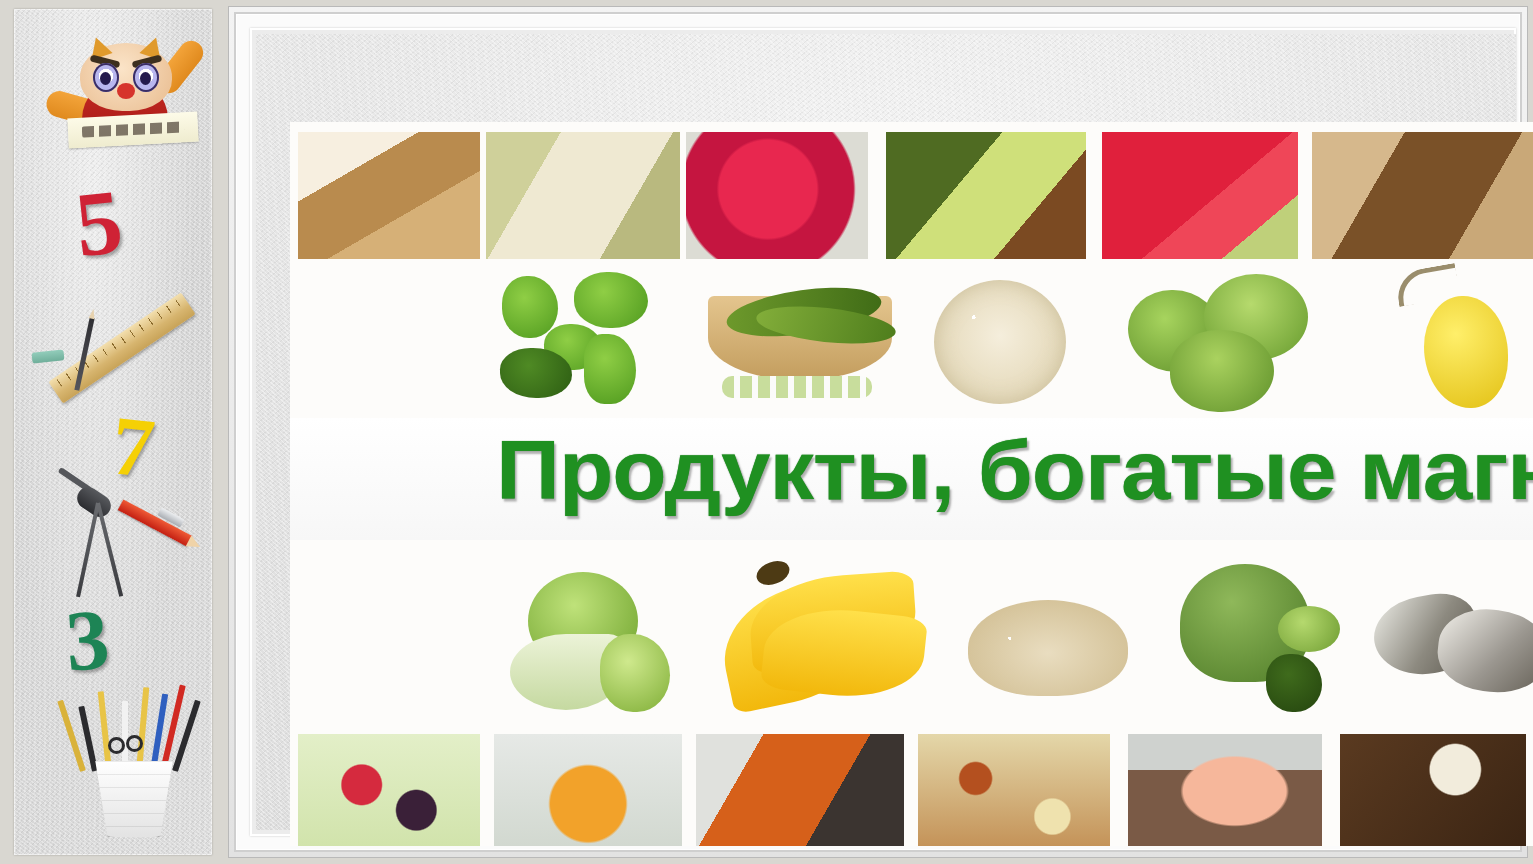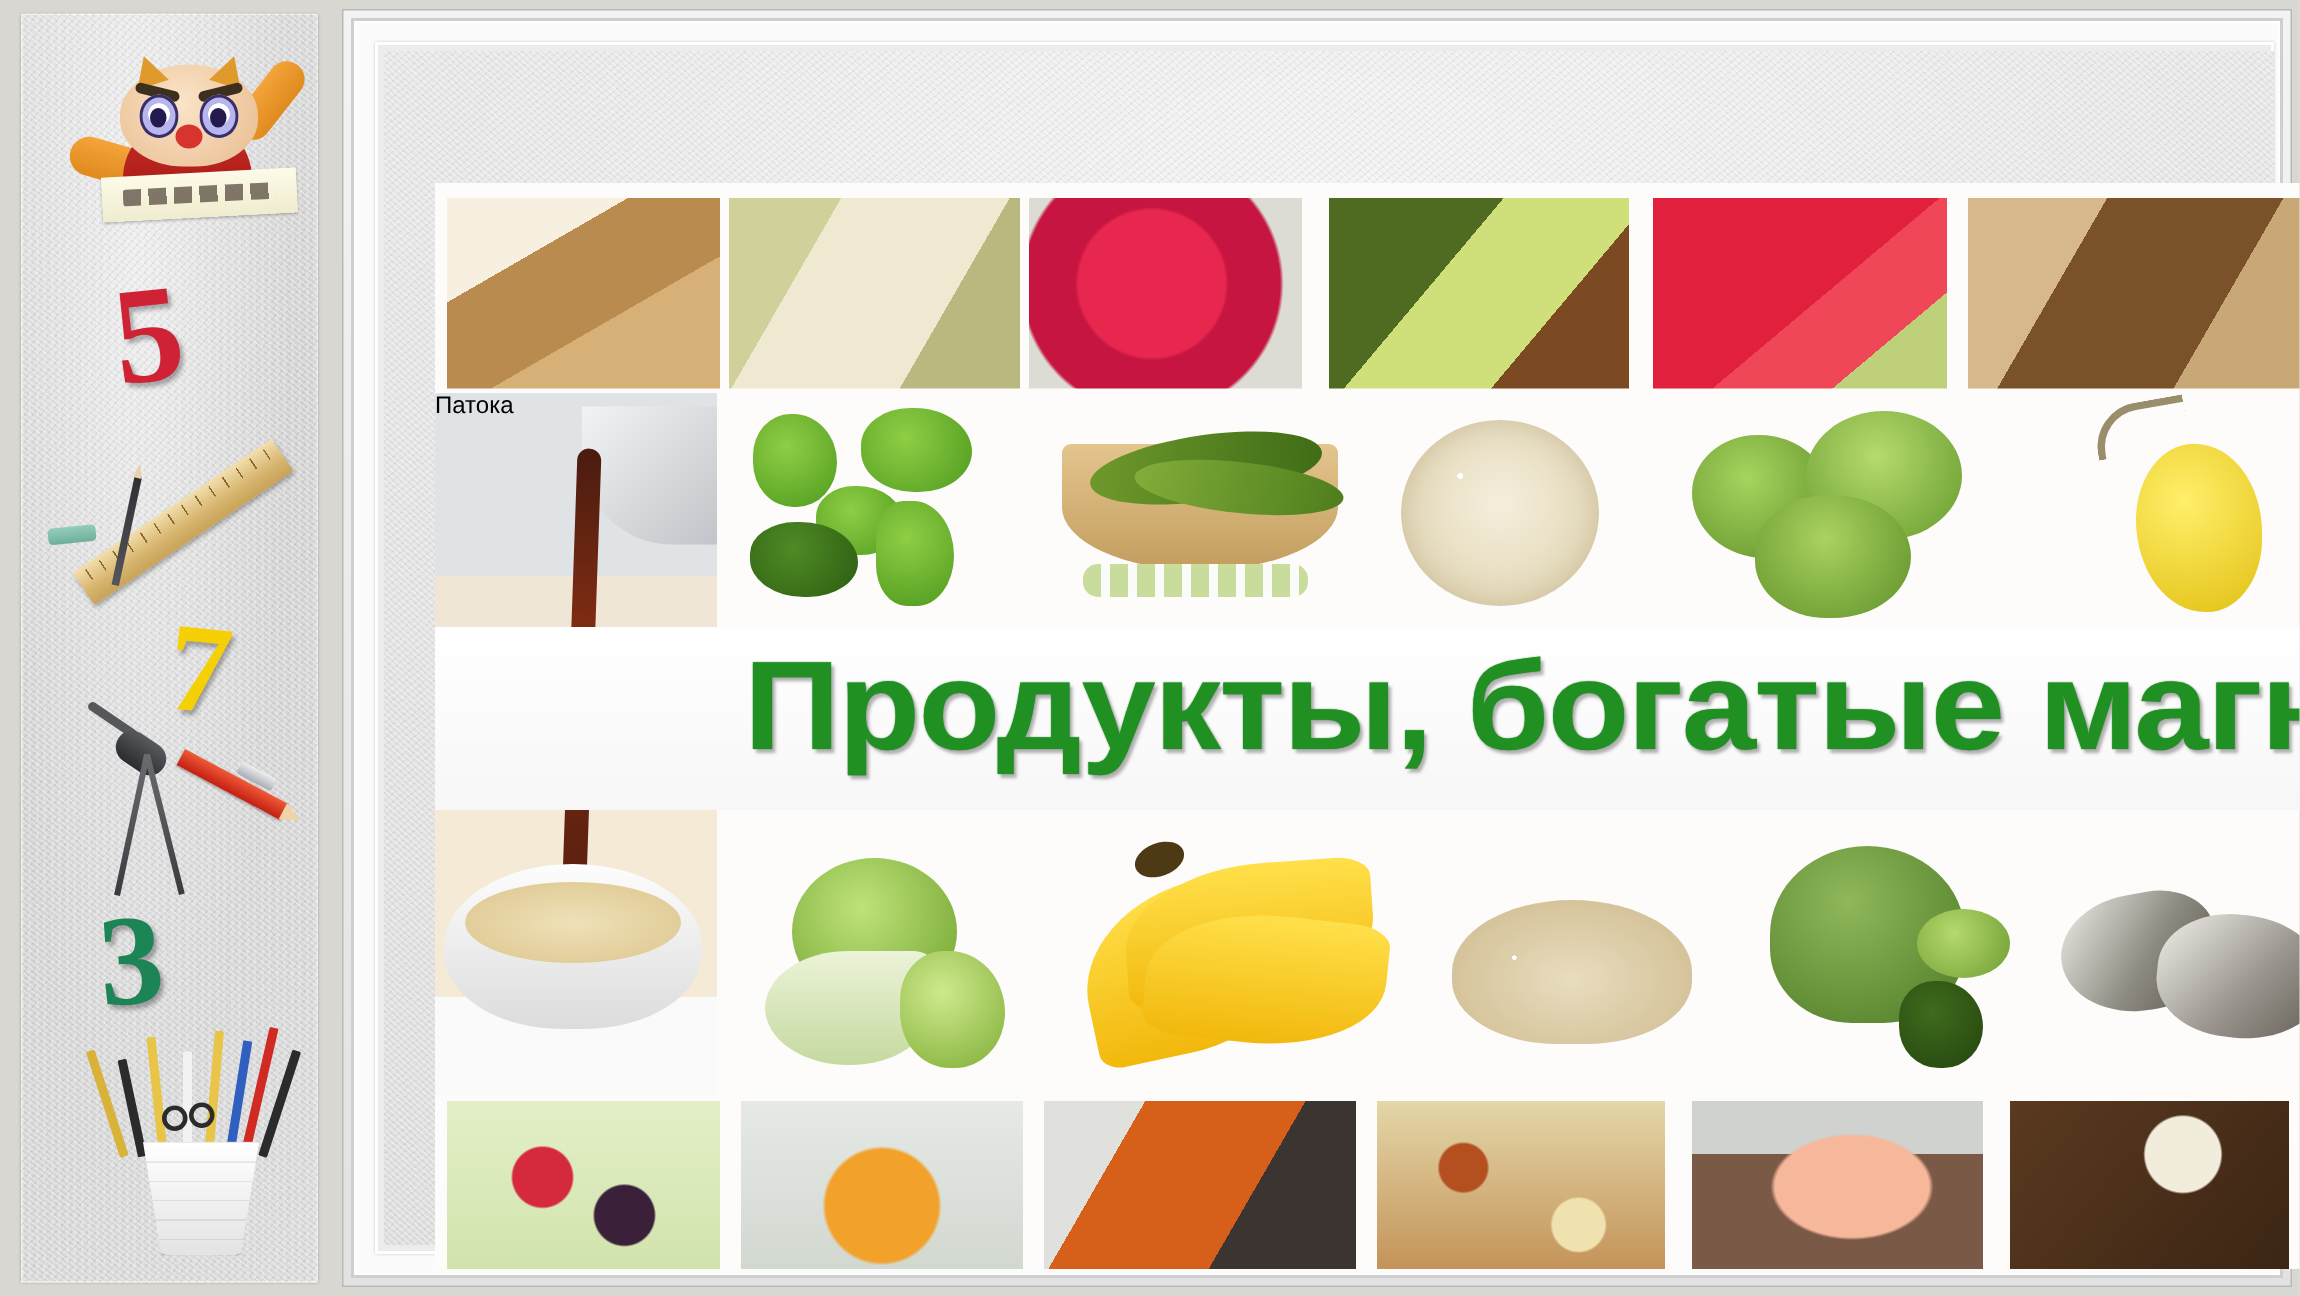--- a/index.html
+++ b/index.html
@@ -422,26 +422,20 @@
             <div class="tile r1" style="left:812px;width:196px;
                  background:linear-gradient(140deg,#e0203c 0 55%,#ef4658 55% 78%,#bfd07a 78% 100%);">
               
             </div>
 
             <div class="tile r1" style="left:1022px;width:236px;
                  background:linear-gradient(120deg,#d6b88c 0 30%,#7a5128 30% 68%,#c9a878 68% 100%);">
               
             </div>
 
-            <div id="tall-left">
-              <div class="jug"></div>
-              <div class="pour"></div>
-              <div class="bowl"></div>
-              <span class="cap">Патока</span>
-            </div>
 
             <div class="tile cut" style="left:206px;top:150px;width:180px;height:140px;">
               <div class="blob leafy" style="left:6px;  top:4px;  width:56px; height:62px;"></div>
               <div class="blob leafy" style="left:78px; top:0px;  width:74px; height:56px;"></div>
               <div class="blob leafy" style="left:48px; top:52px; width:58px; height:46px;"></div>
               <div class="blob darkleaf" style="left:4px;  top:76px; width:72px; height:50px;"></div>
               <div class="blob leafy" style="left:88px; top:62px; width:52px; height:70px; border-radius:40% 60% 55% 45%;"></div>
 
             </div>
 

